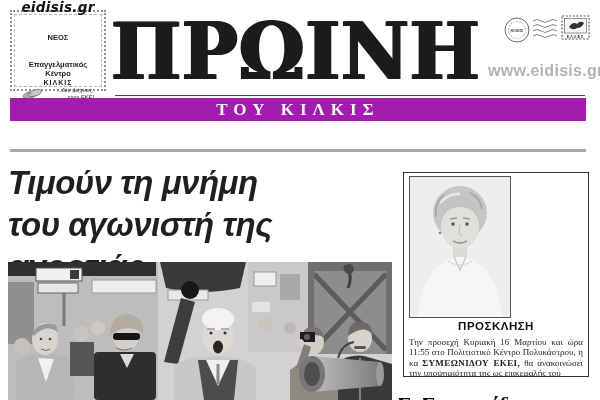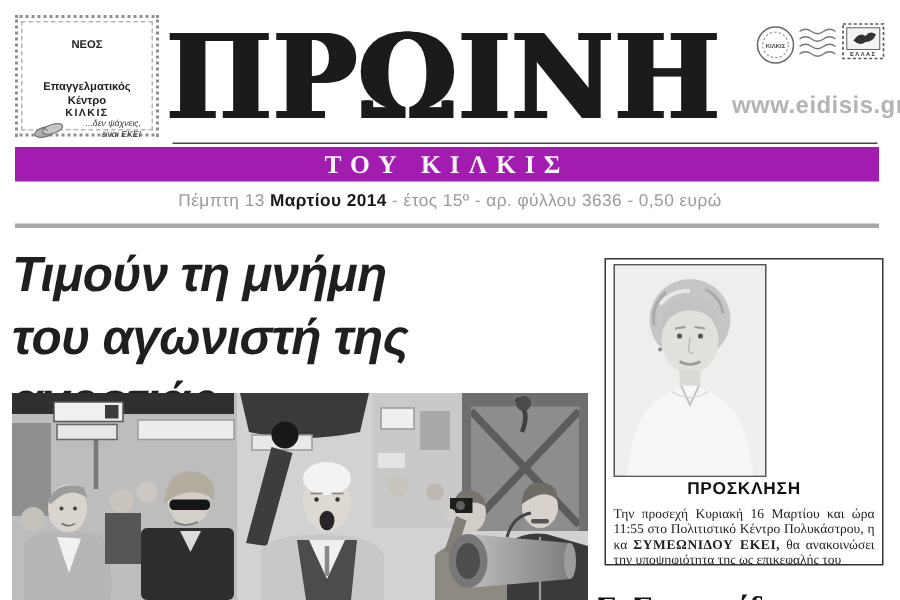--- a/index.html
+++ b/index.html
@@ -79,20 +79,21 @@
         <path d="M3,3 l4,9 4,-9 4,9 4,-9" stroke="#777" stroke-width="1.6" fill="none"></path>
         <path d="M21,3 l4,9 4,-9 4,9 4,-9" stroke="#777" stroke-width="1.6" fill="none"></path>
         <path d="M39,3 l4,9 4,-9 4,9 4,-9" stroke="#777" stroke-width="1.6" fill="none"></path>
         <circle cx="64" cy="3" r="2" fill="#222"></circle>
         <line x1="64" y1="5" x2="63" y2="10" stroke="#222" stroke-width="1.4"></line>
         <line x1="63" y1="10" x2="59" y2="14" stroke="#222" stroke-width="1.4"></line>
         <line x1="63" y1="10" x2="67" y2="14" stroke="#222" stroke-width="1.4"></line>
         <line x1="64" y1="6" x2="70" y2="4" stroke="#222" stroke-width="1.2"></line>
         <line x1="70" y1="1" x2="70" y2="12" stroke="#222" stroke-width="1.2"></line>
       </svg>
+      <div class="ad-site">eidisis.gr</div>
       <div class="ad-line">ΝΕΟΣ</div>
       <div class="ad-line">Επαγγελματικός Κέντρο</div>
       <div class="ad-city">ΚΙΛΚΙΣ</div>
       <div class="ad-bottom">
         <svg width="22" height="12" viewBox="0 0 22 12">
           <ellipse cx="8" cy="7" rx="7" ry="3.2" fill="#b0b0b0" stroke="#777" stroke-width="0.8" transform="rotate(-14 8 7)"></ellipse>
           <ellipse cx="13" cy="5" rx="7" ry="3" fill="#c6c6c6" stroke="#777" stroke-width="0.8" transform="rotate(-18 13 5)"></ellipse>
           <line x1="6" y1="4" x2="10" y2="6" stroke="#666" stroke-width="0.6"></line>
         </svg>
         <div class="ad-tagline">...δεν ψάχνεις, είναι ΕΚΕΙ</div>
@@ -124,25 +125,20 @@
     </svg>
   </div>
 
   <div class="website">www.eidisis.gr</div>
   <div class="mast-rule"></div>
 
   <div class="band">
     <span class="band-text">ΤΟΥ ΚΙΛΚΙΣ</span>
   </div>
 
-  <div class="dateline">
-    <span>Πέμπτη 13</span>
-    <b>Μαρτίου 2014</b>
-    <span>- έτος 15º - αρ. φύλλου 3636 - 0,50 ευρώ</span>
-  </div>
   <div class="gray-rule"></div>
 
   <div class="headline">
     <span>Τιμούν τη μνήμη</span>
     <span>του αγωνιστή της αγροτιάς</span>
   </div>
 
   <div class="lead-photo">
     <svg viewBox="0 0 384 138" width="384" height="138" preserveAspectRatio="none">
       <defs>

